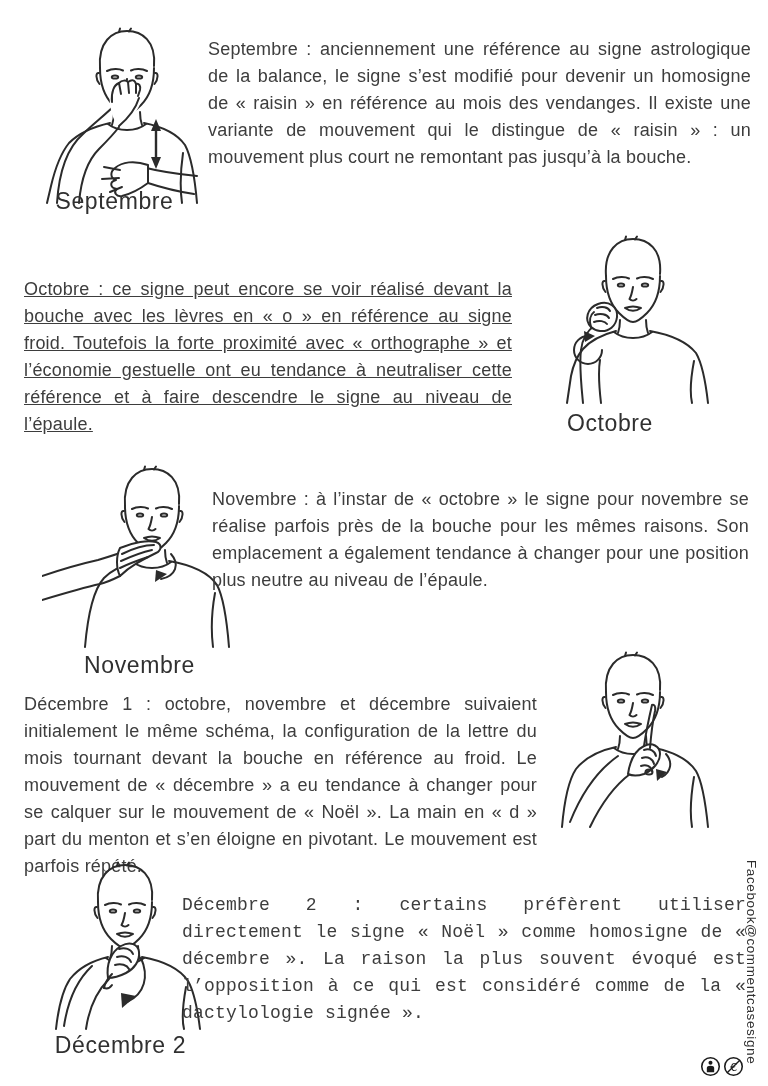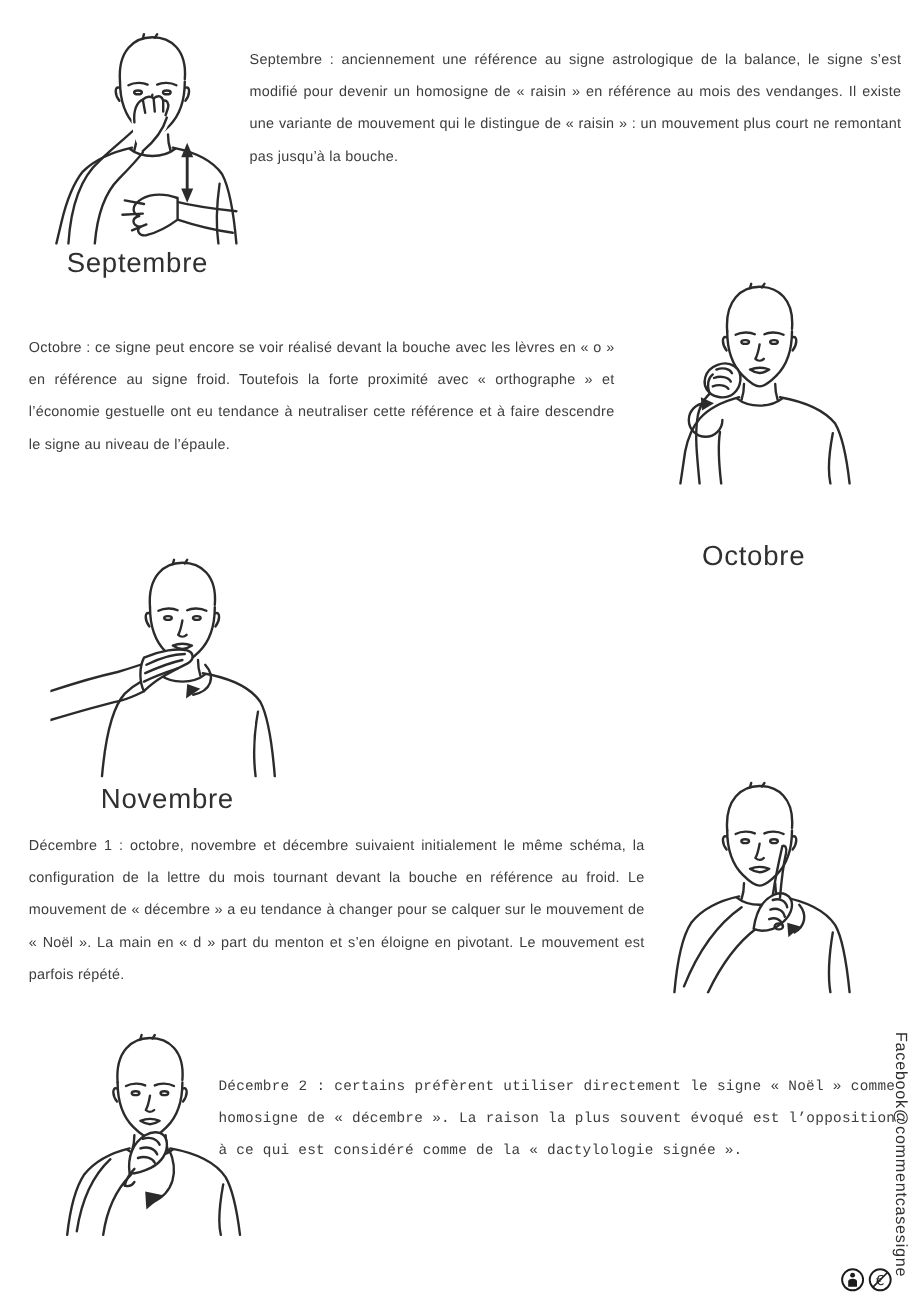--- a/index.html
+++ b/index.html
@@ -1,21 +1,21 @@
 <!DOCTYPE html>
 <html><head>
 <meta charset="utf-8">
 <style>
   html,body{margin:0;padding:0;background:#ffffff;}
   .page{
     position:relative;width:768px;height:1086px;background:#ffffff;
     font-family:"Liberation Sans",sans-serif;color:#3a3a3a;overflow:hidden;
   }
   .para{
-    position:absolute;margin:0;font-size:12px;line-height:27px;
+    position:absolute;margin:0;font-size:18px;line-height:27px;
     text-align:justify;letter-spacing:0.2px;color:#3d3d3d;
   }
   .fig{position:absolute;margin:0;}
   .fig-label{
     position:absolute;font-size:23px;text-align:center;color:#303030;
     letter-spacing:0.6px;
   }
   .handle{
     position:absolute;writing-mode:vertical-rl;font-size:13.5px;
     letter-spacing:0.6px;color:#2f2f2f;white-space:nowrap;
@@ -72,24 +72,24 @@
         <path d="M126,139 C112,134 100,136 93,142 C88,146 88,152 94,154 C87,156 88,162 95,163 C91,166 94,171 100,170 C108,168 118,163 126,157 Z" fill="#ffffff"></path>
         <path d="M98,144 L82,141"></path>
         <path d="M97,152 L80,153"></path>
         <path d="M100,161 L88,166"></path>
         <path d="M134,103 L134,133" stroke-width="2.4"></path>
       </g>
       <polygon points="129,105 139,105 134,93" fill="#2b2b2b"></polygon>
       <polygon points="129,131 139,131 134,143" fill="#2b2b2b"></polygon>
     </svg>
   </figure>
-  <div class="fig-label" style="left:22px;top:206px;width:185px;">Septembre</div>
+  <div class="fig-label" style="left:22px;top:188px;width:185px;">Septembre</div>
   <p class="para" style="left:208px;top:36px;width:543px;">Septembre : anciennement une référence au signe astrologique de la balance,  le signe s’est modifié pour devenir un homosigne de « raisin » en référence au mois des vendanges. Il existe une variante de mouvement qui le distingue de « raisin » : un mouvement plus court ne remontant pas jusqu’à la bouche.</p>
 
-  <p class="para" style="left:24px;top:276px;width:488px;">Octobre : ce signe peut encore se voir réalisé devant la bouche avec les lèvres en « o » en référence au signe froid. Toutefois la forte proximité avec « orthographe » et l’économie gestuelle ont eu tendance à neutraliser cette référence et à faire descendre le signe au niveau de l’épaule.</p>
+  <p class="para" style="left:24px;top:276px;width:488px;text-decoration:underline;">Octobre : ce signe peut encore se voir réalisé devant la bouche avec les lèvres en « o » en référence au signe froid. Toutefois la forte proximité avec « orthographe » et l’économie gestuelle ont eu tendance à neutraliser cette référence et à faire descendre le signe au niveau de l’épaule.</p>
   <figure class="fig" style="left:538px;top:232px;width:180px;height:172px;">
     <svg width="180" height="172" viewBox="0 0 180 172">
       <use href="#person-head" x="60" y="4" width="70" height="92"></use>
       <g class="sketch">
         <path d="M82,88 C82,94 81,98 80,101"></path>
         <path d="M108,88 C108,94 109,98 110,101"></path>
         <path d="M76,100 C86,108 104,108 114,100"></path>
         <path d="M112,99 C134,103 150,111 158,121 C165,133 168,153 170,171"></path>
         <path d="M156,129 C152,150 152,162 154,171"></path>
         <path d="M78,99 C63,103 52,109 45,117 C39,124 35,134 33,144 L29,171"></path>
@@ -98,21 +98,21 @@
         <path d="M53,95 C46,88 49,76 60,72 C71,68 80,75 79,85 C78,94 71,100 62,99 C58,98.5 55,97 53,95 Z" fill="#ffffff"></path>
         <path d="M59,76 C64,74 70,75 72,79"></path>
         <path d="M57,83 C62,81 69,82 71,86"></path>
         <path d="M56,90 C61,88 67,89 69,92"></path>
         <path d="M53,95 C51,89 52,83 56,80"></path>
         <path d="M64,118 A14,14 0 1 1 50,104"></path>
       </g>
       <polygon points="46,99 57,104 47,110" fill="#2b2b2b"></polygon>
     </svg>
   </figure>
-  <div class="fig-label" style="left:538px;top:410px;width:180px;margin-top:40px;">Octobre</div>
+  <div class="fig-label" style="left:520px;top:410px;width:180px;">Octobre</div>
 
   <figure class="fig" style="left:42px;top:460px;width:195px;height:188px;">
     <svg width="195" height="188" viewBox="0 0 195 188">
       <use href="#person-head" x="75" y="6" width="70" height="92"></use>
       <g class="sketch">
         <path d="M97,90 C97,96 96,100 95,103"></path>
         <path d="M123,90 C123,96 124,100 125,103"></path>
         <path d="M91,102 C101,110 119,110 129,102"></path>
         <path d="M127,101 C150,105 167,113 175,125 C182,138 185,162 187,187"></path>
         <path d="M173,133 C169,155 169,171 171,187"></path>
@@ -122,20 +122,21 @@
         <path d="M78,88 C92,82 106,80 114,82 C120,84 120,90 114,93 C100,100 88,106 78,116 C74,108 74,96 78,88 Z" fill="#ffffff"></path>
         <path d="M80,94 C92,88 104,85 112,85"></path>
         <path d="M79,101 C90,96 101,92 110,90"></path>
         <path d="M78,108 C88,103 97,100 106,97"></path>
         <path d="M129,94 C138,104 134,116 119,119"></path>
       </g>
       <polygon points="125,114 113,122 114,110" fill="#2b2b2b"></polygon>
     </svg>
   </figure>
   <div class="fig-label" style="left:42px;top:652px;width:195px;">Novembre</div>
+  <p class="para" style="left:212px;top:486px;width:537px;">Novembre : à l’instar de « octobre » le signe pour novembre se réalise parfois près de la bouche pour les mêmes raisons. Son emplacement a également tendance à changer pour une position plus neutre au niveau de l’épaule.</p>
 
   <p class="para" style="left:24px;top:691px;width:513px;">Décembre 1 : octobre, novembre et décembre suivaient initialement le même schéma, la configuration de la lettre du mois tournant devant la bouche en référence au froid. Le mouvement de « décembre » a eu tendance à changer pour se calquer sur le mouvement de « Noël ». La main en « d » part du menton et s’en éloigne en pivotant. Le mouvement est parfois répété.</p>
   <figure class="fig" style="left:540px;top:650px;width:185px;height:178px;">
     <svg width="185" height="178" viewBox="0 0 185 178">
       <use href="#person-head" x="58" y="2" width="70" height="92"></use>
       <g class="sketch">
         <path d="M80,86 C80,92 79,96 78,99"></path>
         <path d="M106,86 C106,92 107,96 108,99"></path>
         <path d="M74,98 C84,106 102,106 112,98"></path>
         <path d="M76,97 C57,101 44,109 36,119 C28,131 24,154 22,177"></path>
@@ -171,20 +172,21 @@
         <path d="M91,89 C97,87 103,89 105,94"></path>
         <path d="M89,97 C95,95 101,97 103,102"></path>
         <path d="M87,105 C93,103 99,105 101,109"></path>
         <path d="M84,114 C80,118 77,123 76,128"></path>
         <path d="M76,128 C79,129 82,128 84,125"></path>
         <path d="M113,98 C121,116 117,134 99,142"></path>
       </g>
       <polygon points="108,136 94,148 93,133" fill="#2b2b2b"></polygon>
     </svg>
   </figure>
+  <div class="fig-label" style="left:28px;top:1032px;width:185px;">Décembre 2</div>
   <p class="para" style="left:182px;top:892px;width:564px;font-family:Liberation Mono, monospace;">Décembre 2 : certains préfèrent utiliser directement le signe « Noël » comme homosigne de « décembre ». La raison la plus souvent évoqué est l’opposition à ce qui est considéré comme de la « dactylologie signée ».</p>
 
   <div class="handle" style="left:744px;top:860px;height:206px;">Facebook@commentcasesigne</div>
 
   <div class="cc-icons" style="left:700px;top:1056px;">
     <svg width="21" height="21" viewBox="0 0 24 24">
       <circle cx="12" cy="12" r="10" fill="none" stroke="#1c1c1c" stroke-width="1.8"></circle>
       <circle cx="12" cy="7.6" r="2.3" fill="#1c1c1c"></circle>
       <path d="M7.8,18.5 L7.8,13.6 C7.8,11.8 9.4,11 12,11 C14.6,11 16.2,11.8 16.2,13.6 L16.2,18.5 Z" fill="#1c1c1c"></path>
     </svg>

